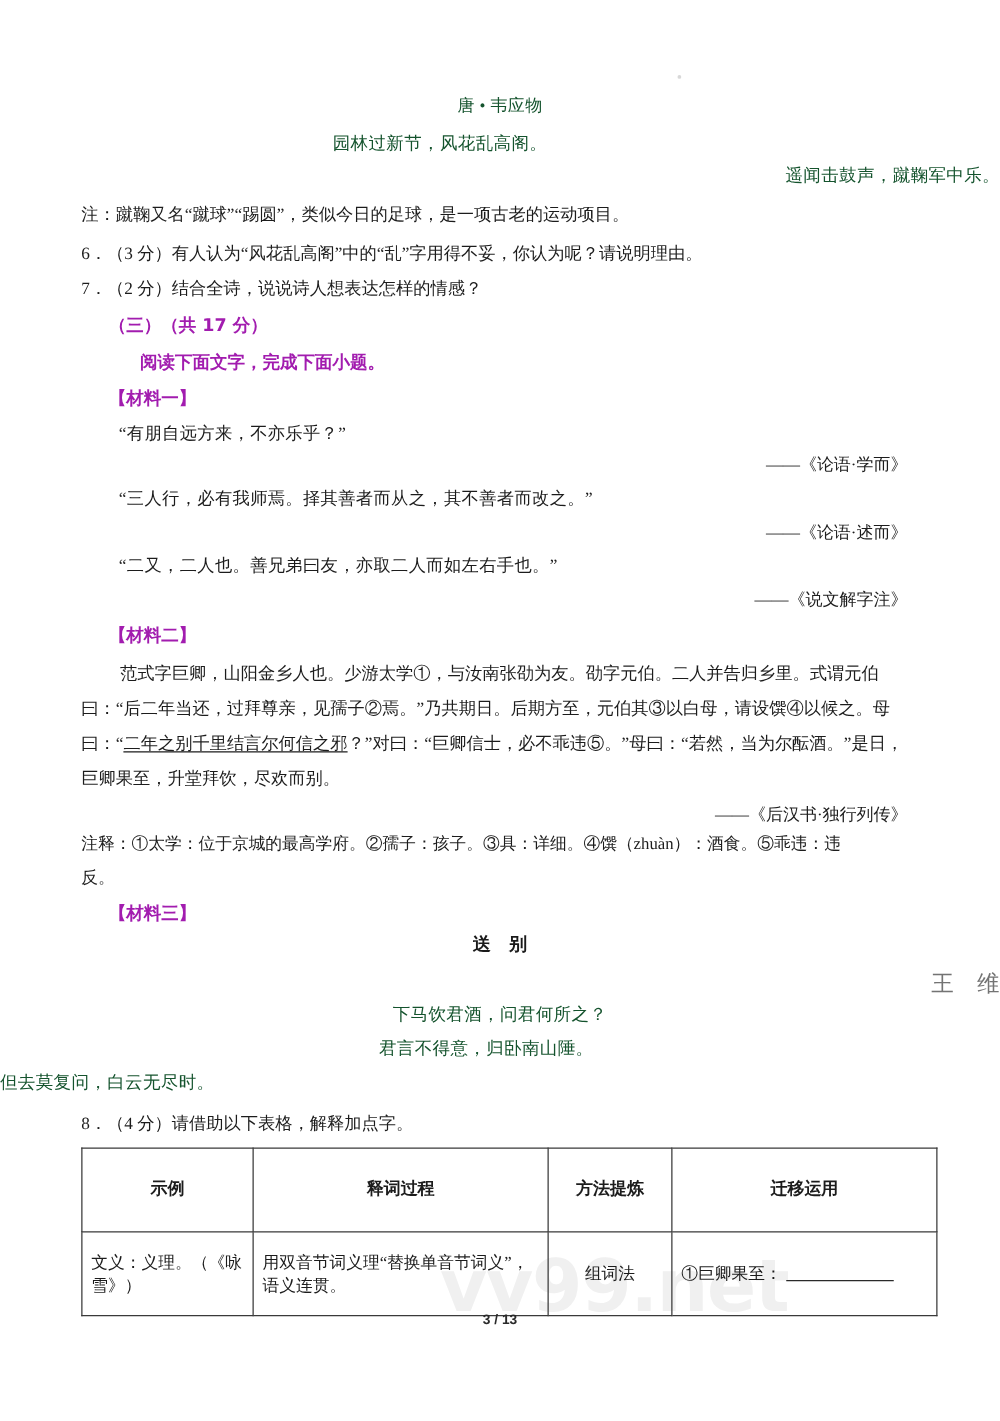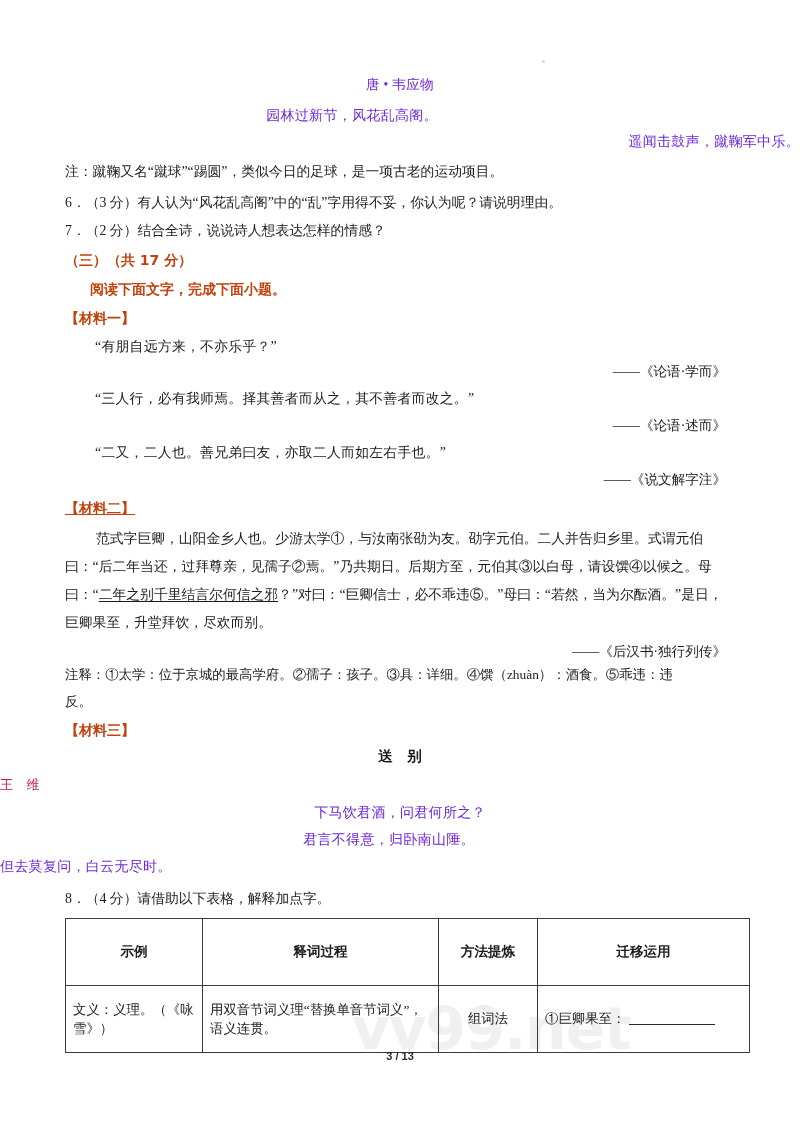--- a/index.html
+++ b/index.html
@@ -52,36 +52,37 @@
     white-space: nowrap;
     line-height: 1;
   }
   .heiti    { font-family: Liberation Mono, monospace; font-weight: 700; }
 
   
   .classical {
     font-family: "Liberation Serif", "DejaVu Serif", serif;
     font-size: 13.6px;
     letter-spacing: 0.3px;
-    color: #6d28d9;
+    color: #14532d;
   }
 
   .body-line {
     position: absolute;
     font-family: "Liberation Serif", "DejaVu Serif", serif;
     font-size: 13.8px;
     color: #1c1c1c;
     white-space: nowrap;
   }
 
   .bold-head {
     font-family: "DejaVu Sans", "Liberation Sans", sans-serif;
     font-weight: 700;
     font-size: 14px;
-    color: #c2410c;
+    color: #a21caf;
+    margin-left: 22px;
   }
 
   .cite {
     position: absolute;
     font-family: "Liberation Serif", "DejaVu Serif", serif;
     font-size: 13.6px;
     white-space: nowrap;
     color: #1c1c1c;
   }
 
@@ -183,40 +184,40 @@
 
     <div class="body-line classical" style="left:95px;top:338px;">“有朋自远方来，不亦乐乎？”</div>
     <div class="cite" style="left:0;top:363px;width:726px;text-align:right;">——《论语·学而》</div>
 
     <div class="body-line classical" style="left:95px;top:390px;">“三人行，必有我师焉。择其善者而从之，其不善者而改之。”</div>
     <div class="cite" style="left:0;top:417px;width:726px;text-align:right;">——《论语·述而》</div>
 
     <div class="body-line classical" style="left:95px;top:444px;">“二又，二人也。善兄弟曰友，亦取二人而如左右手也。”</div>
     <div class="cite" style="left:0;top:471px;width:726px;text-align:right;">——《说文解字注》</div>
 
-    <div class="body-line bold-head" style="left:65px;top:500px;text-decoration:underline;">【材料二】</div>
+    <div class="body-line bold-head" style="left:65px;top:500px;">【材料二】</div>
 
     <div class="body-line classical" style="left:96px;top:530px;letter-spacing:0;">范式字巨卿，山阳金乡人也。少游太学①，与汝南张劭为友。劭字元伯。二人并告归乡里。式谓元伯</div>
 
     <div class="body-line classical" style="left:65px;top:558px;letter-spacing:0;">曰：“后二年当还，过拜尊亲，见孺子②焉。”乃共期日。后期方至，元伯其③以白母，请设馔④以候之。母</div>
 
     <div class="body-line classical u-line-host" style="left:65px;top:586px;letter-spacing:0;">曰：“<span class="u-line">二年之别千里结言尔何信之邪</span>？”对曰：“巨卿信士，必不乖违⑤。”母曰：“若然，当为尔酝酒。”是日，</div>
 
     <div class="body-line classical" style="left:65px;top:614px;letter-spacing:0;">巨卿果至，升堂拜饮，尽欢而别。</div>
 
     <div class="cite" style="left:0;top:643px;width:726px;text-align:right;">——《后汉书·独行列传》</div>
 
     <div class="body-line" style="left:65px;top:666px;font-size:13.4px;">注释：①太学：位于京城的最高学府。②孺子：孩子。③具：详细。④馔（zhuàn）：酒食。⑤乖违：违</div>
     <div class="body-line" style="left:65px;top:693px;font-size:13.4px;">反。</div>
 
     <div class="body-line bold-head" style="left:65px;top:722px;">【材料三】</div>
 
     <div class="ln heiti" style="left:0;top:750px;width:800px;text-align:center;font-size:14.5px;">送　别</div>
 
-    <div class="ln classical" style="left:0;top:778px;width:800px;text-align:left;font-size:13px;color:#be185d;">王　维</div>
+    <div class="ln classical" style="left:0;top:778px;width:800px;text-align:right;font-size:18px;color:#737373;">王　维</div>
 
     <div class="ln classical" style="left:0;top:806px;width:800px;text-align:center;font-size:14px;">下马饮君酒，问君何所之？</div>
     <div class="ln classical" style="left:0;top:833px;width:778px;text-align:center;font-size:14px;">君言不得意，归卧南山陲。</div>
     <div class="ln classical" style="left:0;top:860px;width:760px;text-align:left;font-size:14px;">但去莫复问，白云无尽时。</div>
 
     <div class="body-line" style="left:65px;top:890px;">8．（4 分）请借助以下表格，解释加点字。</div>
 
     <table class="tbl">
       <thead>
         <tr>

